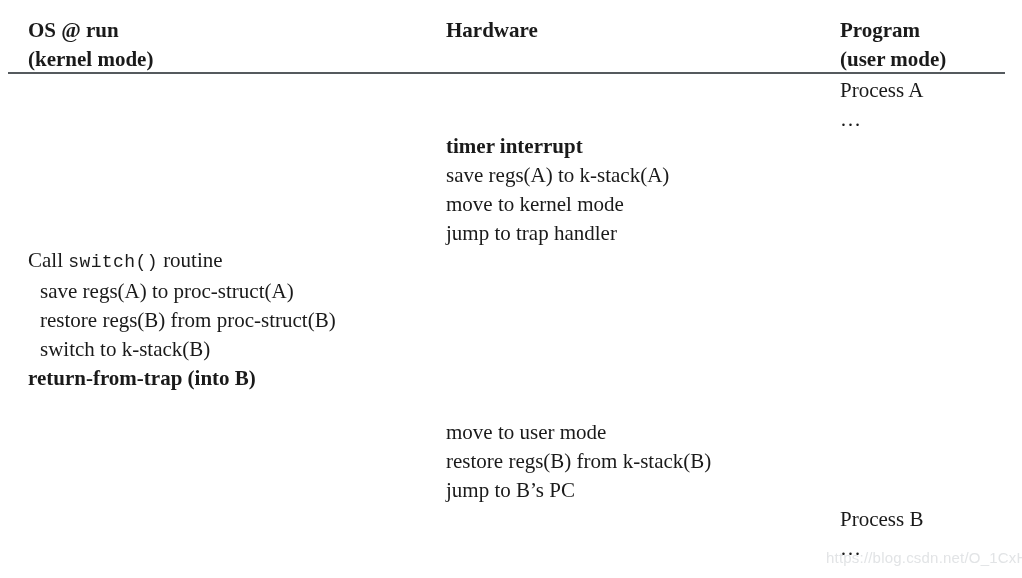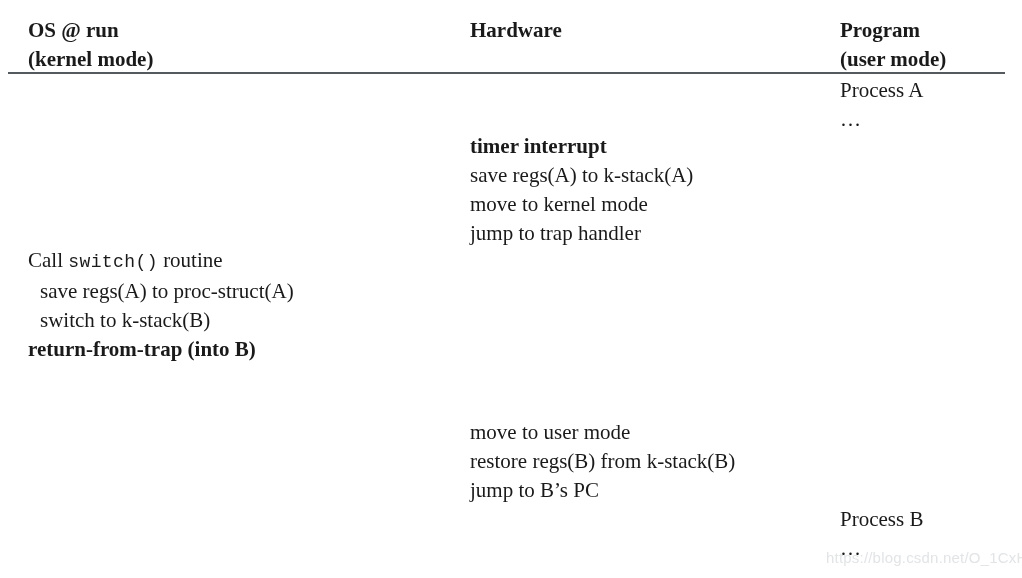--- a/index.html
+++ b/index.html
@@ -23,21 +23,21 @@
     overflow: hidden;
   }
 
   
   .col {
     position: absolute;
     top: 0;
     height: 418px;
   }
   .col-os       { left: 28px;  width: 430px; }
-  .col-hardware { left: 470px; width: 375px; text-decoration: underline; }
+  .col-hardware { left: 446px; width: 375px; text-decoration: underline; }
   .col-program  { left: 840px; width: 182px; }
 
   
   .col-head {
     position: absolute;
     top: 16px;
     left: 0;
     font-weight: bold;
     font-size: 21px;
     line-height: 29px;
@@ -139,20 +139,21 @@
       <div class="line">jump to trap handler</div>
     </div>
   </div>
 
   <div class="col col-os">
     <div class="block blk-os-main">
 
       <div class="line"><span>Call </span><span class="mono">switch()</span><span> routine</span></div>
 
       <div class="line indent">save regs(A) to proc-struct(A)</div>
+      <div class="line indent">restore regs(B) from proc-struct(B)</div>
       <div class="line indent">switch to k-stack(B)</div>
 
       <div class="line bold">return-from-trap (into B)</div>
     </div>
   </div>
 
   <div class="col col-hardware">
     <div class="block blk-hw-bot">
       <div class="line">move to user mode</div>
       <div class="line">restore regs(B) from k-stack(B)</div>

